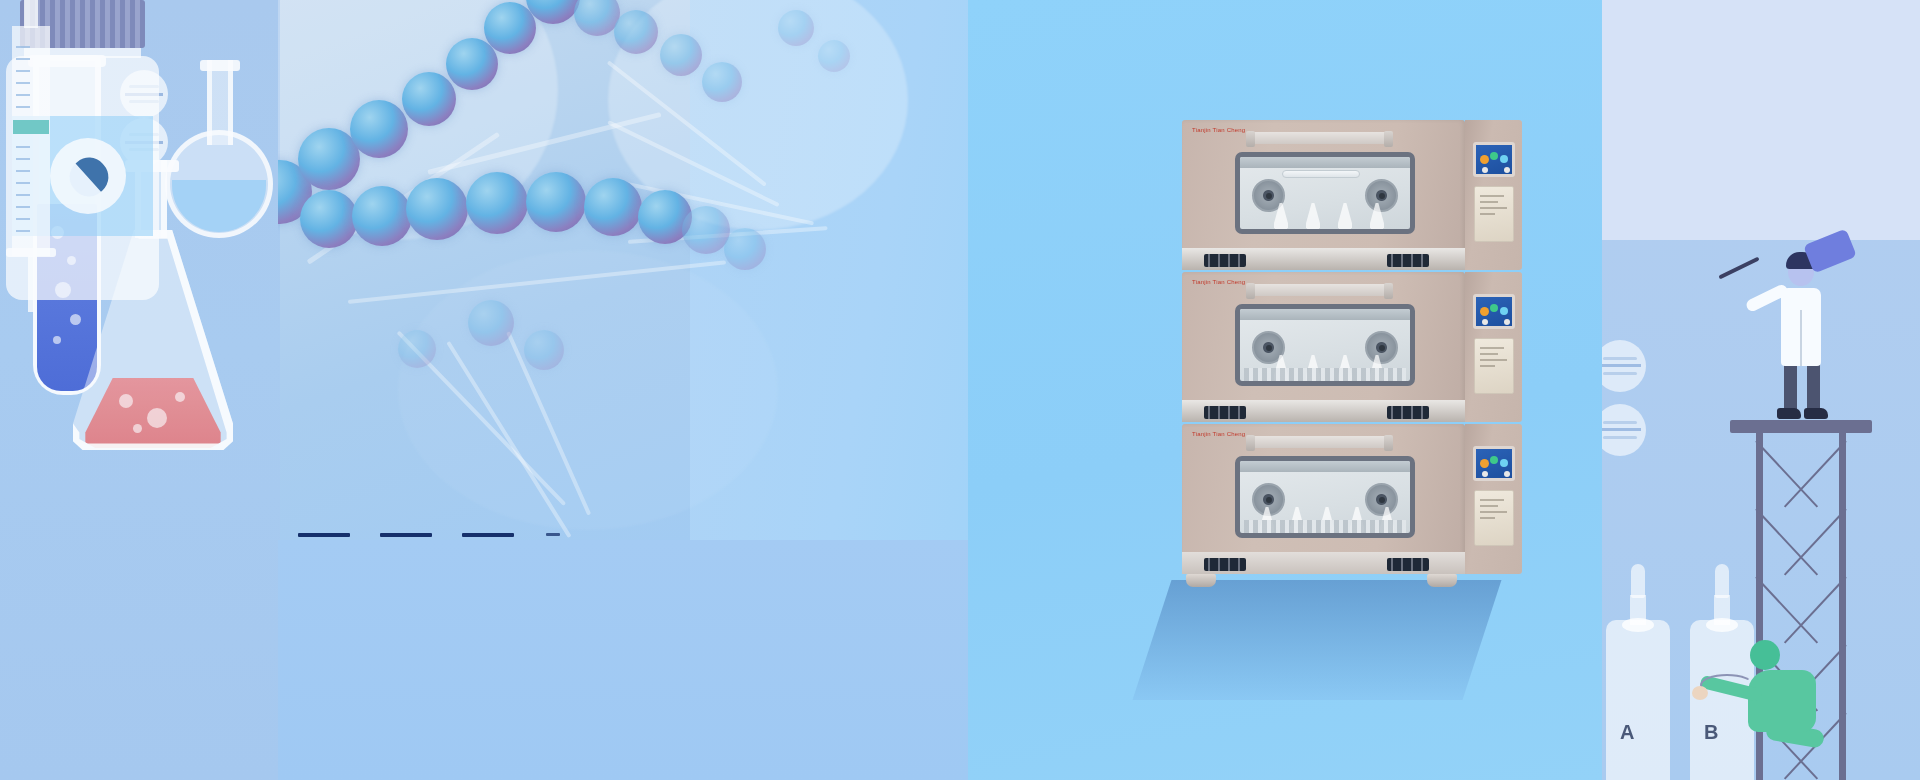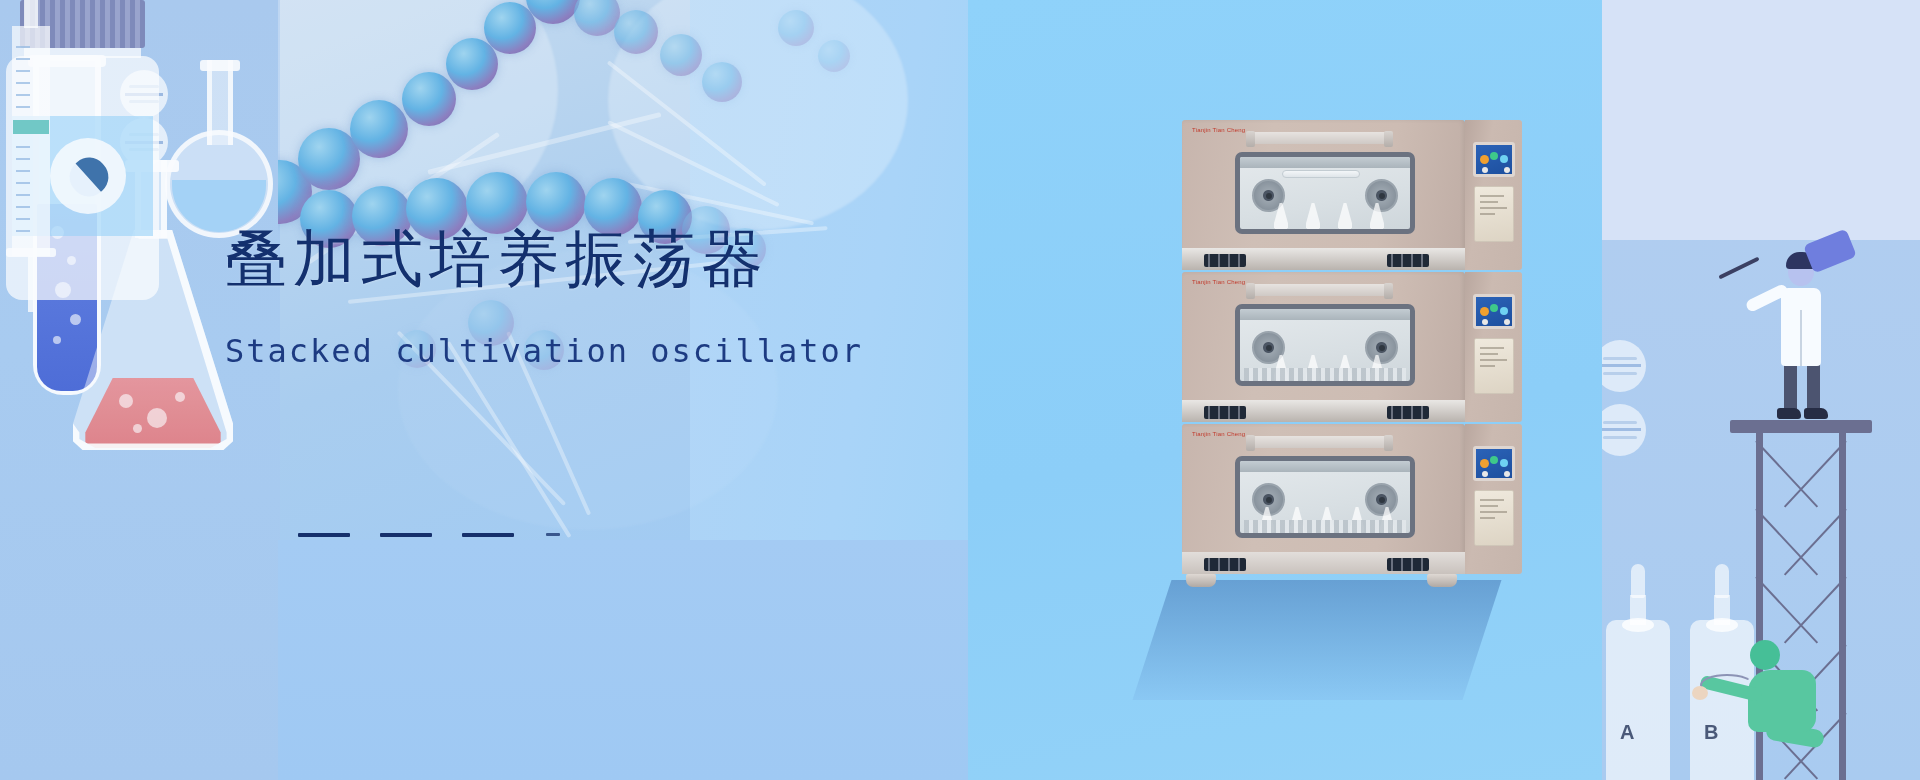--- a/index.html
+++ b/index.html
@@ -508,24 +508,20 @@
       <div class="coat"></div>
       <div class="coat-split"></div>
       <div class="arm"></div>
       <div class="pointer"></div>
       <div class="head"></div>
       <div class="hair"></div>
       <div class="scope"></div>
     </div>
   </div>
 
-  <div id="text-block">
-    <h1 id="title-cn">叠加式培养振荡器</h1>
-    <div id="title-en">Stacked cultivation oscillator</div>
-  </div>
 
   <div id="divider">
     <div class="dash" style="left:0;width:52px;"></div>
     <div class="dash" style="left:82px;width:52px;"></div>
     <div class="dash" style="left:164px;width:52px;"></div>
     <div class="dash" style="left:248px;width:14px;height:3px;opacity:.75;"></div>
   </div>
 
 </div>
 

